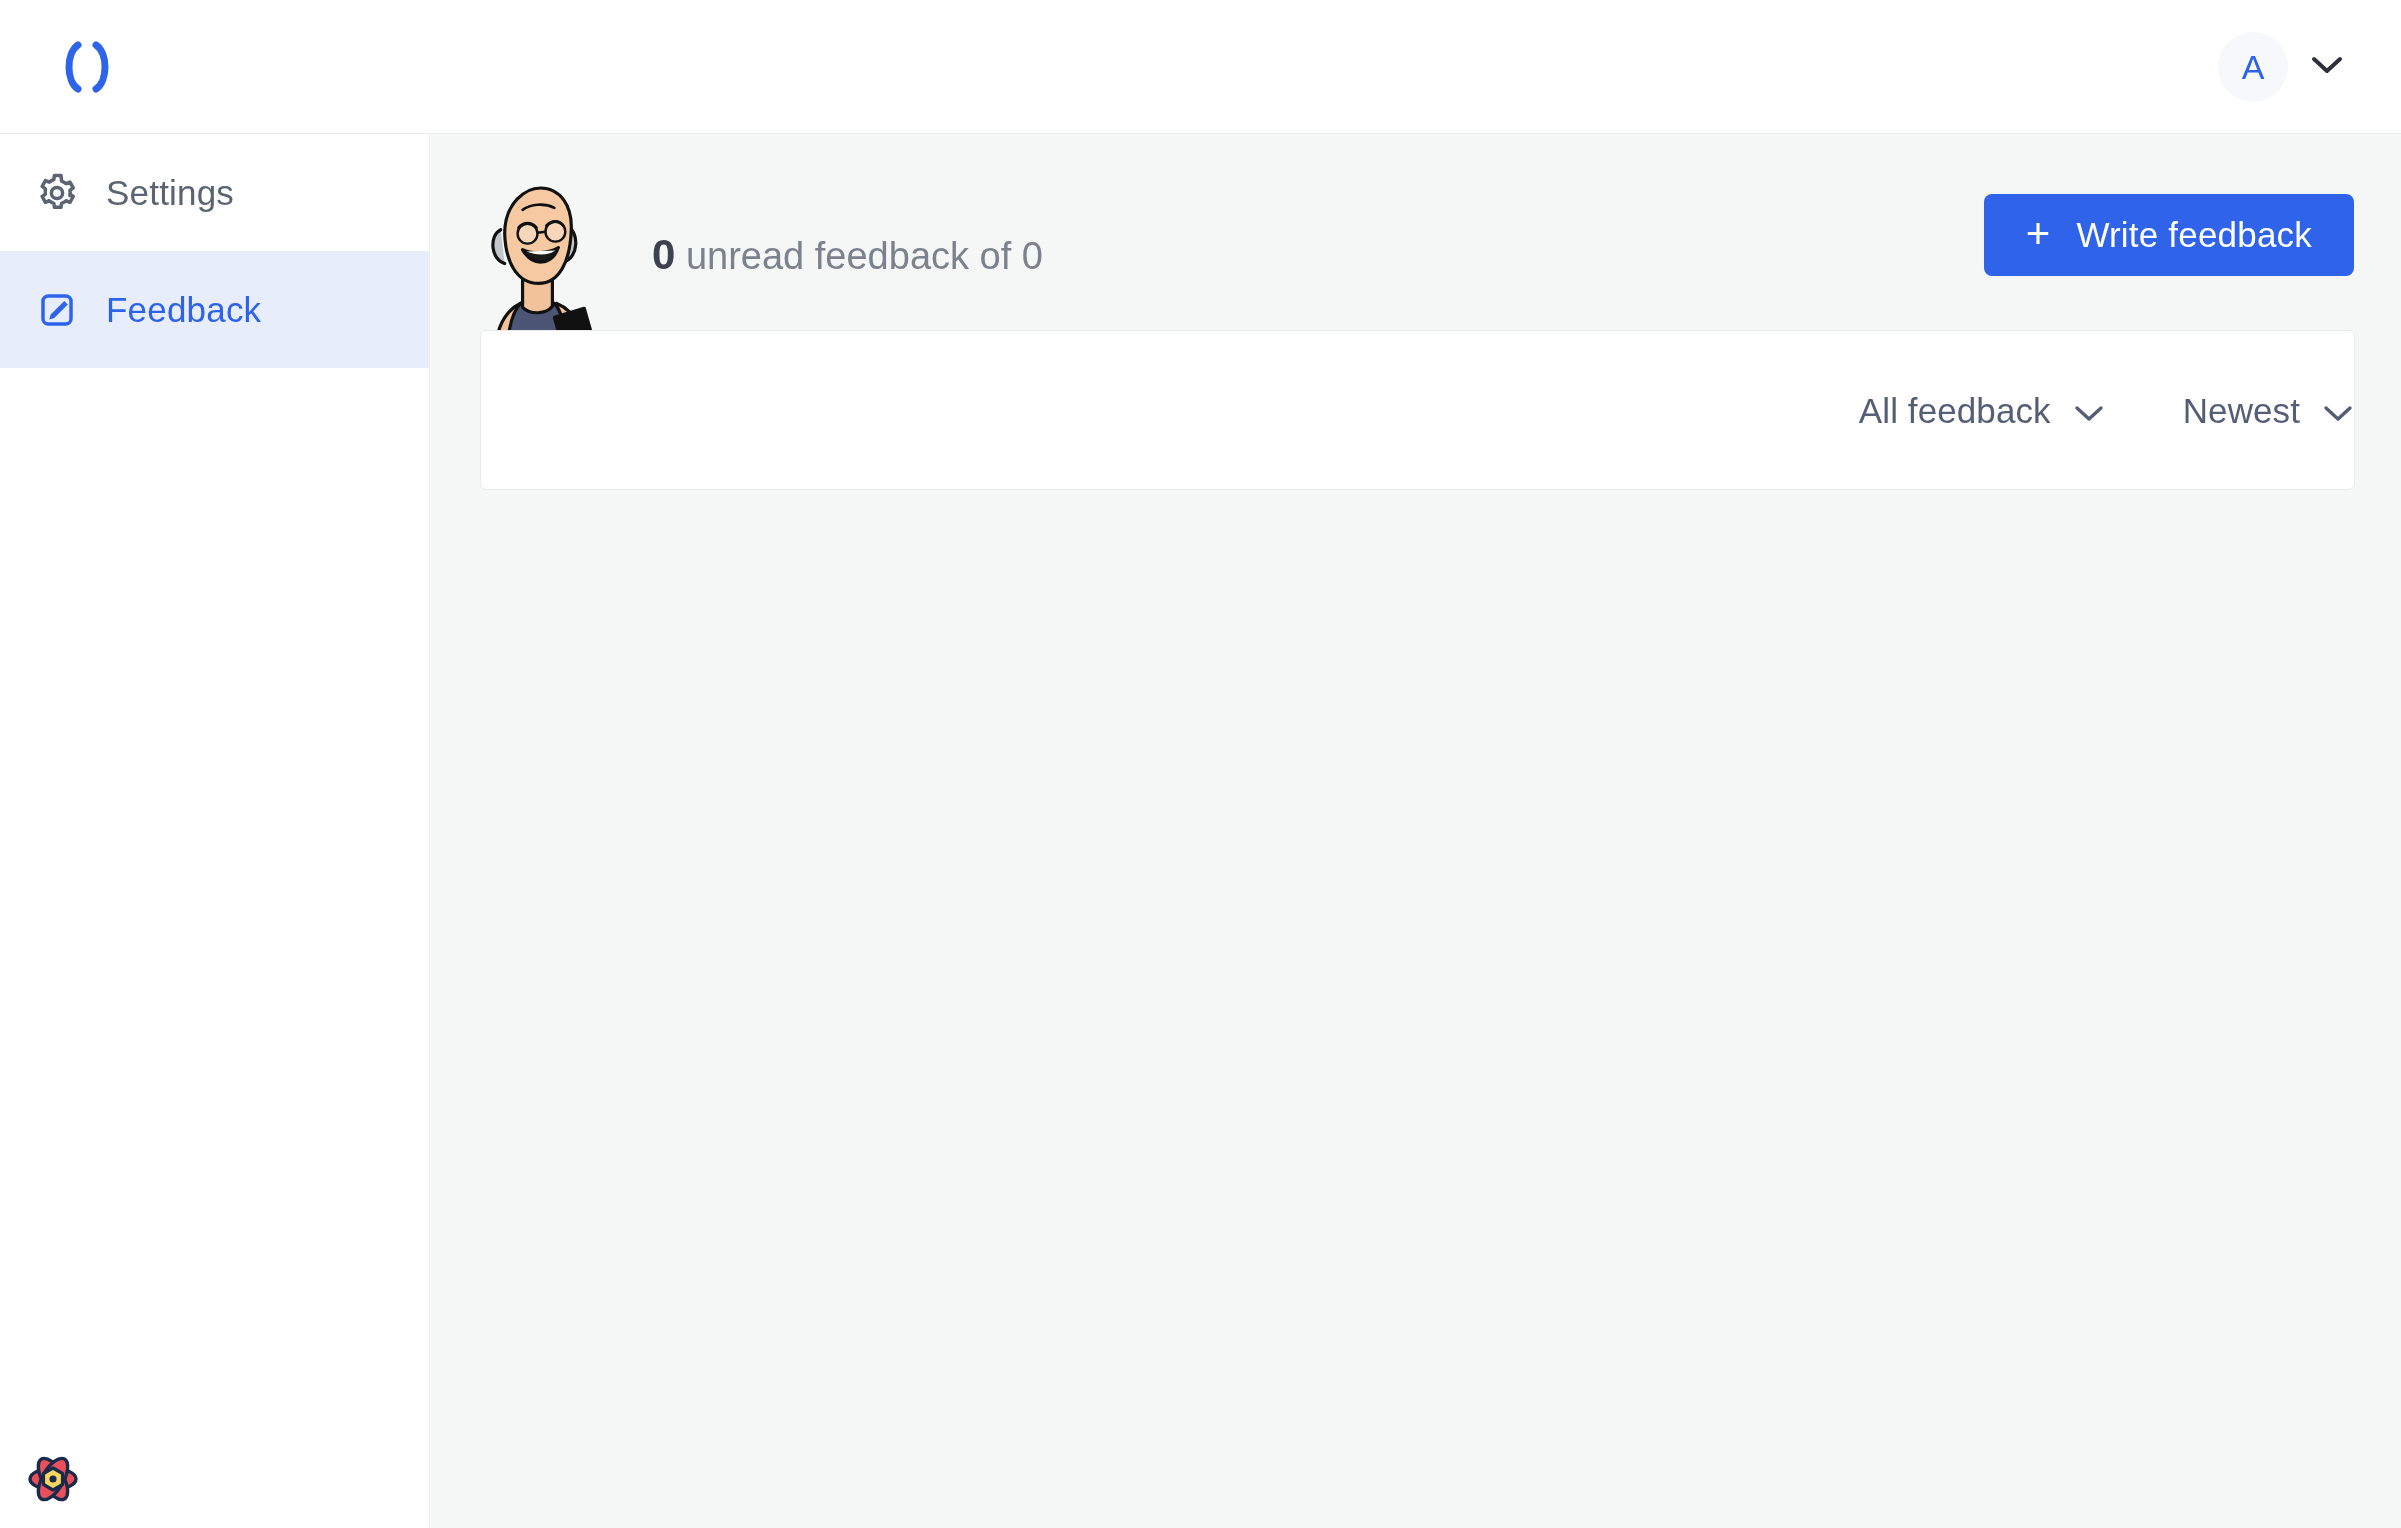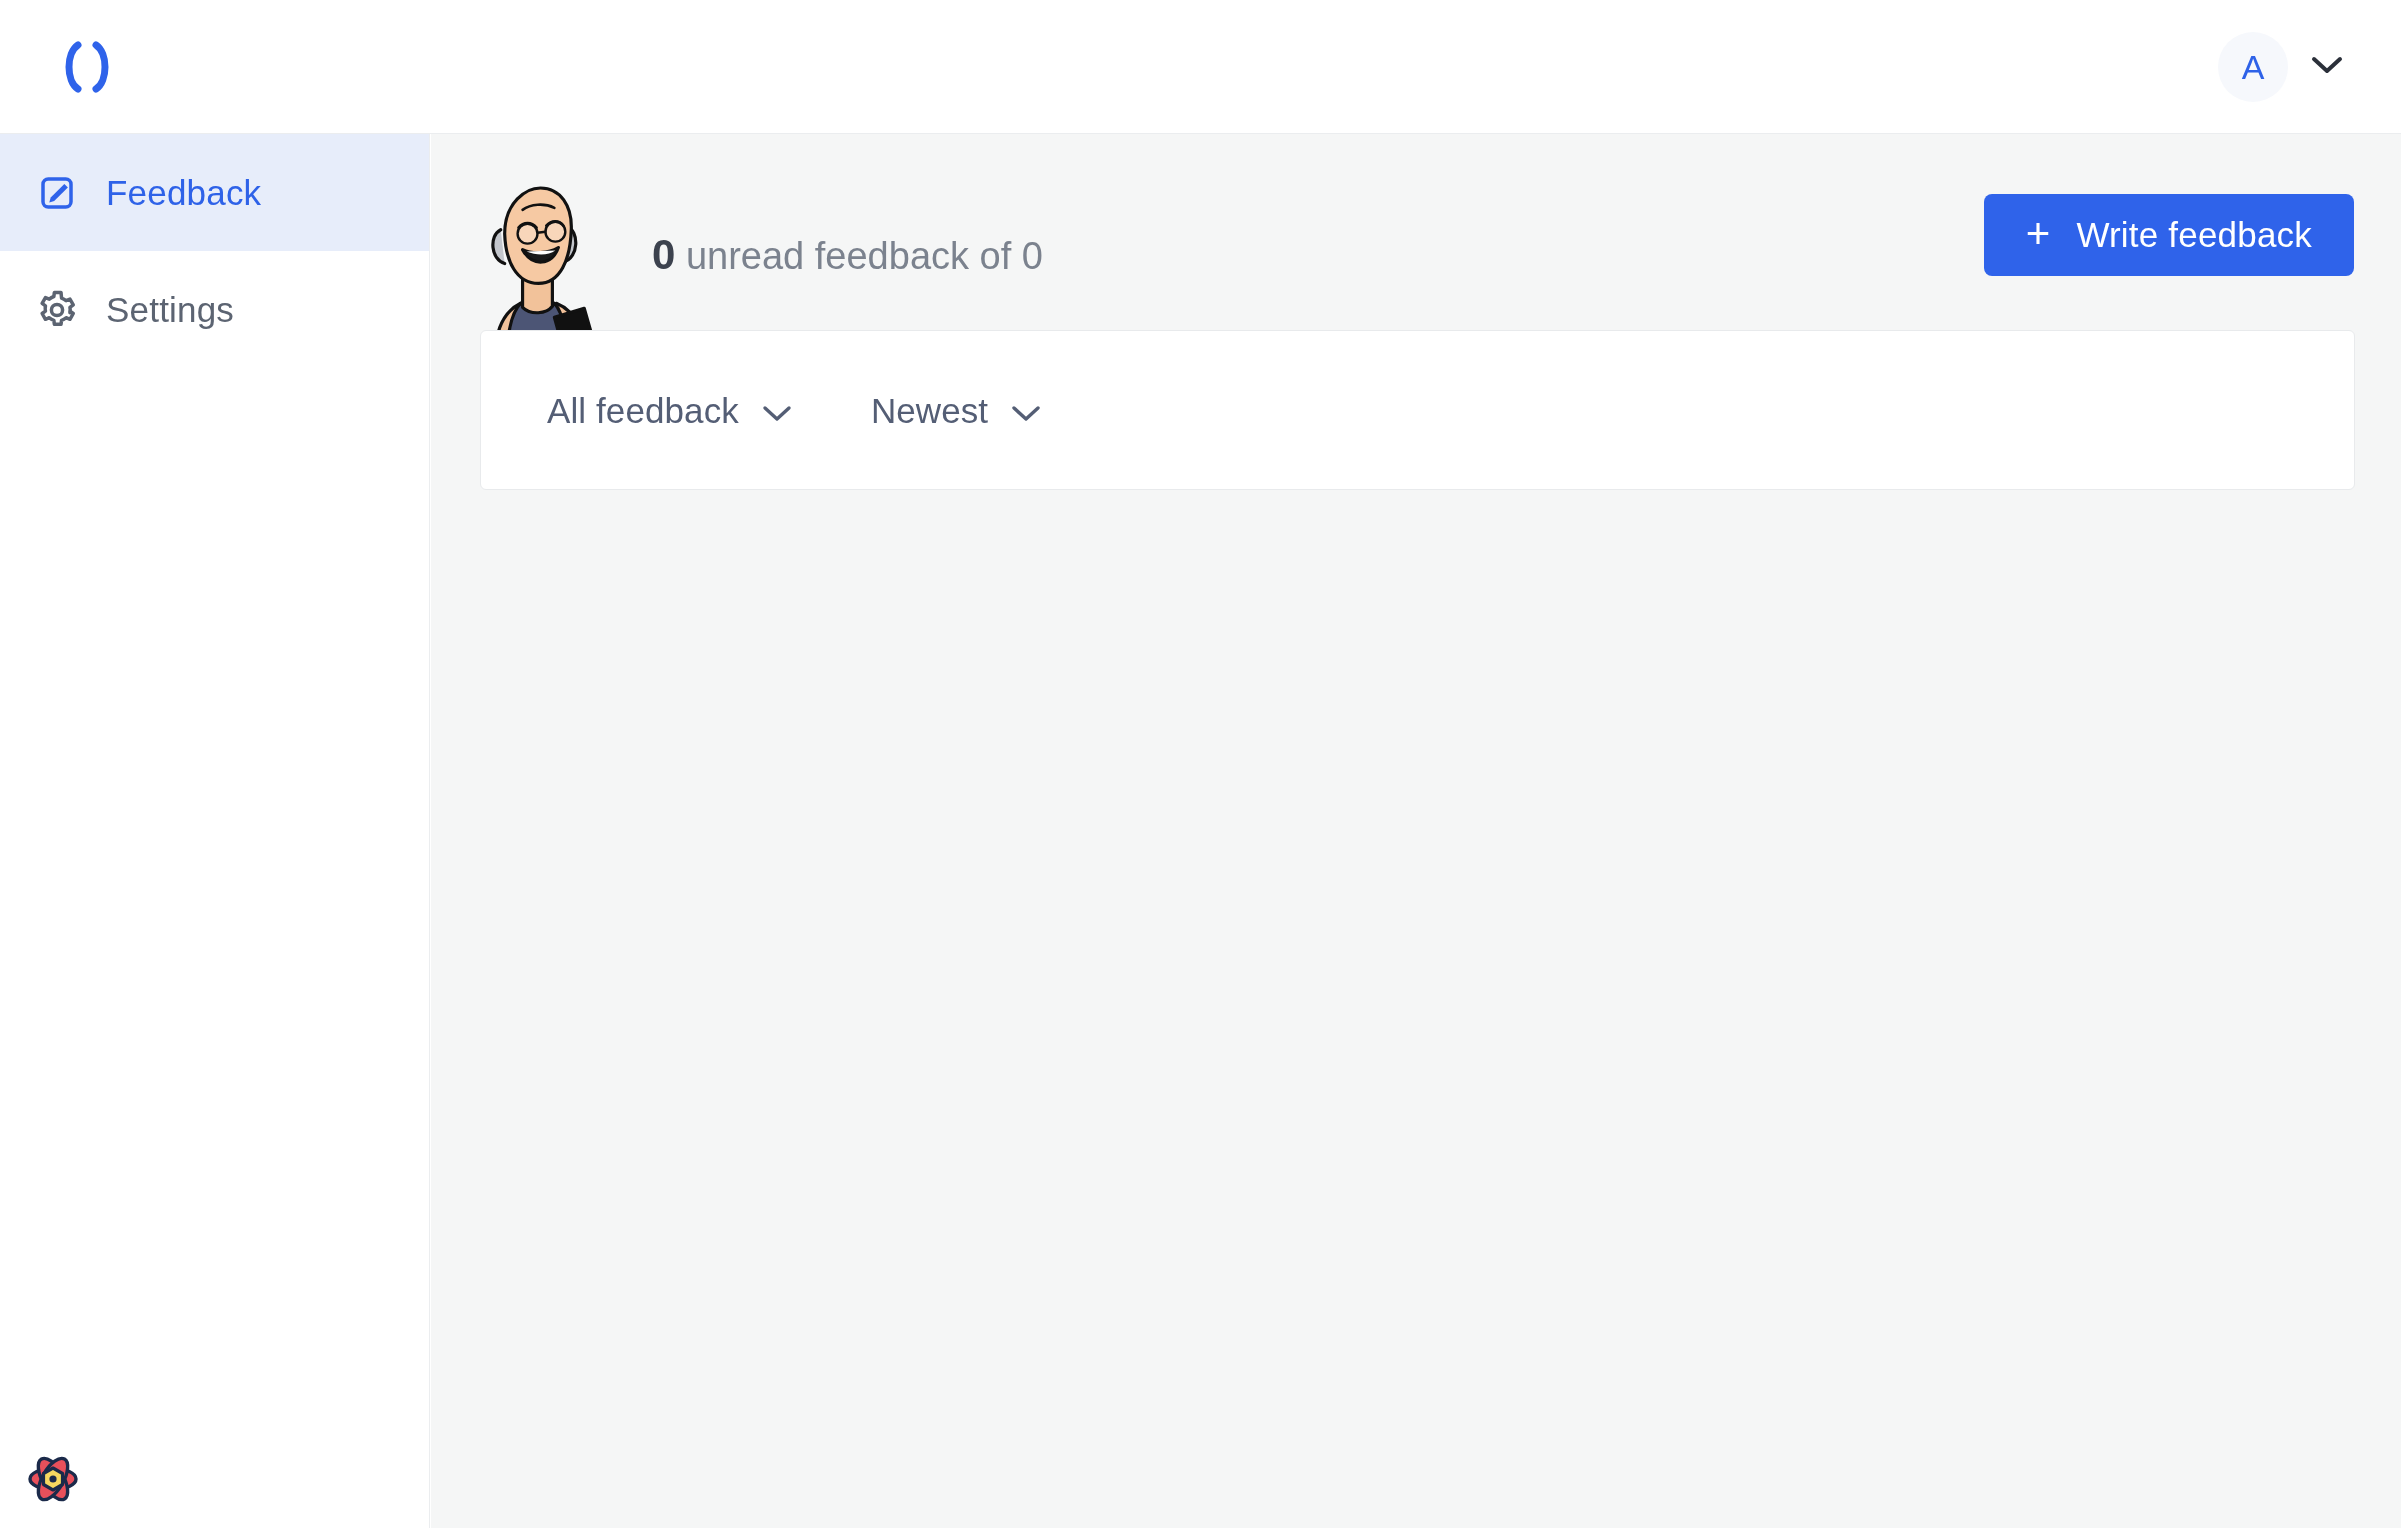--- a/index.html
+++ b/index.html
@@ -175,20 +175,21 @@
     top: 196px;
     width: 1875px;
     height: 160px;
     background: #ffffff;
     border: 1px solid #e8eaec;
     border-radius: 6px;
     display: flex;
     align-items: center;
     padding-left: 66px;
     gap: 78px;
+    justify-content: flex-end;
   }
   .filter-select {
     display: flex;
     align-items: center;
     gap: 22px;
     color: #545e75;
     font-size: 35px;
     cursor: pointer;
     line-height: 1;
     letter-spacing: 0.1px;
@@ -219,38 +220,38 @@
         <svg width="34" height="22" viewBox="0 0 34 22" fill="none">
           <path d="M4 5 L17 17 L30 5" stroke="#2b303a" stroke-width="4" stroke-linecap="round" stroke-linejoin="round" fill="none"></path>
         </svg>
       </span>
     </div>
 
   </header>
 
   <nav class="sidebar">
 
+    <div class="nav-item">
+      <span class="nav-icon">
+        <svg width="42" height="42" viewBox="0 0 24 24" fill="none">
+          <path d="M12 15.2a3.2 3.2 0 1 0 0-6.4 3.2 3.2 0 0 0 0 6.4z" stroke="#5c6472" stroke-width="2"></path>
+          <path d="M19.4 13.5a7.6 7.6 0 0 0 0-3l1.9-1.4-1.9-3.3-2.2.9a7.6 7.6 0 0 0-2.6-1.5L14.3 2h-3.8l-.3 2.3a7.6 7.6 0 0 0-2.6 1.5l-2.2-.9-1.9 3.3 1.9 1.4a7.6 7.6 0 0 0 0 3l-1.9 1.4 1.9 3.3 2.2-.9a7.6 7.6 0 0 0 2.6 1.5l.3 2.3h3.8l.3-2.3a7.6 7.6 0 0 0 2.6-1.5l2.2.9 1.9-3.3-1.9-1.4z" stroke="#5c6472" stroke-width="2" stroke-linejoin="round"></path>
+        </svg>
+      </span>
+      <span class="nav-label">Settings</span>
+    </div>
+
     <div class="nav-item active">
       <span class="nav-icon">
         <svg width="42" height="42" viewBox="0 0 24 24" fill="none">
           <path d="M4 7a3 3 0 0 1 3-3h10a3 3 0 0 1 3 3v10a3 3 0 0 1-3 3H7a3 3 0 0 1-3-3V7z" stroke="#2f63ea" stroke-width="2"></path>
           <path d="M16.2 6.8 L8.4 14.6 L7.6 17.4 L10.4 16.6 L18.2 8.8 Z" fill="#2f63ea"></path>
         </svg>
       </span>
       <span class="nav-label">Feedback</span>
-    </div>
-
-    <div class="nav-item">
-      <span class="nav-icon">
-        <svg width="42" height="42" viewBox="0 0 24 24" fill="none">
-          <path d="M12 15.2a3.2 3.2 0 1 0 0-6.4 3.2 3.2 0 0 0 0 6.4z" stroke="#5c6472" stroke-width="2"></path>
-          <path d="M19.4 13.5a7.6 7.6 0 0 0 0-3l1.9-1.4-1.9-3.3-2.2.9a7.6 7.6 0 0 0-2.6-1.5L14.3 2h-3.8l-.3 2.3a7.6 7.6 0 0 0-2.6 1.5l-2.2-.9-1.9 3.3 1.9 1.4a7.6 7.6 0 0 0 0 3l-1.9 1.4 1.9 3.3 2.2-.9a7.6 7.6 0 0 0 2.6 1.5l.3 2.3h3.8l.3-2.3a7.6 7.6 0 0 0 2.6-1.5l2.2.9 1.9-3.3-1.9-1.4z" stroke="#5c6472" stroke-width="2" stroke-linejoin="round"></path>
-        </svg>
-      </span>
-      <span class="nav-label">Settings</span>
     </div>
 
     <div class="devtools-badge">
       <svg width="62" height="62" viewBox="0 0 62 62" fill="none">
         <g transform="translate(31,31)">
           <g stroke="#1b2a4a" stroke-width="3.4">
             <ellipse cx="0" cy="0" rx="23" ry="10.5" fill="#e8505b"></ellipse>
             <ellipse cx="0" cy="0" rx="23" ry="10.5" fill="#e8505b" transform="rotate(60)"></ellipse>
             <ellipse cx="0" cy="0" rx="23" ry="10.5" fill="#e8505b" transform="rotate(120)"></ellipse>
           </g>

